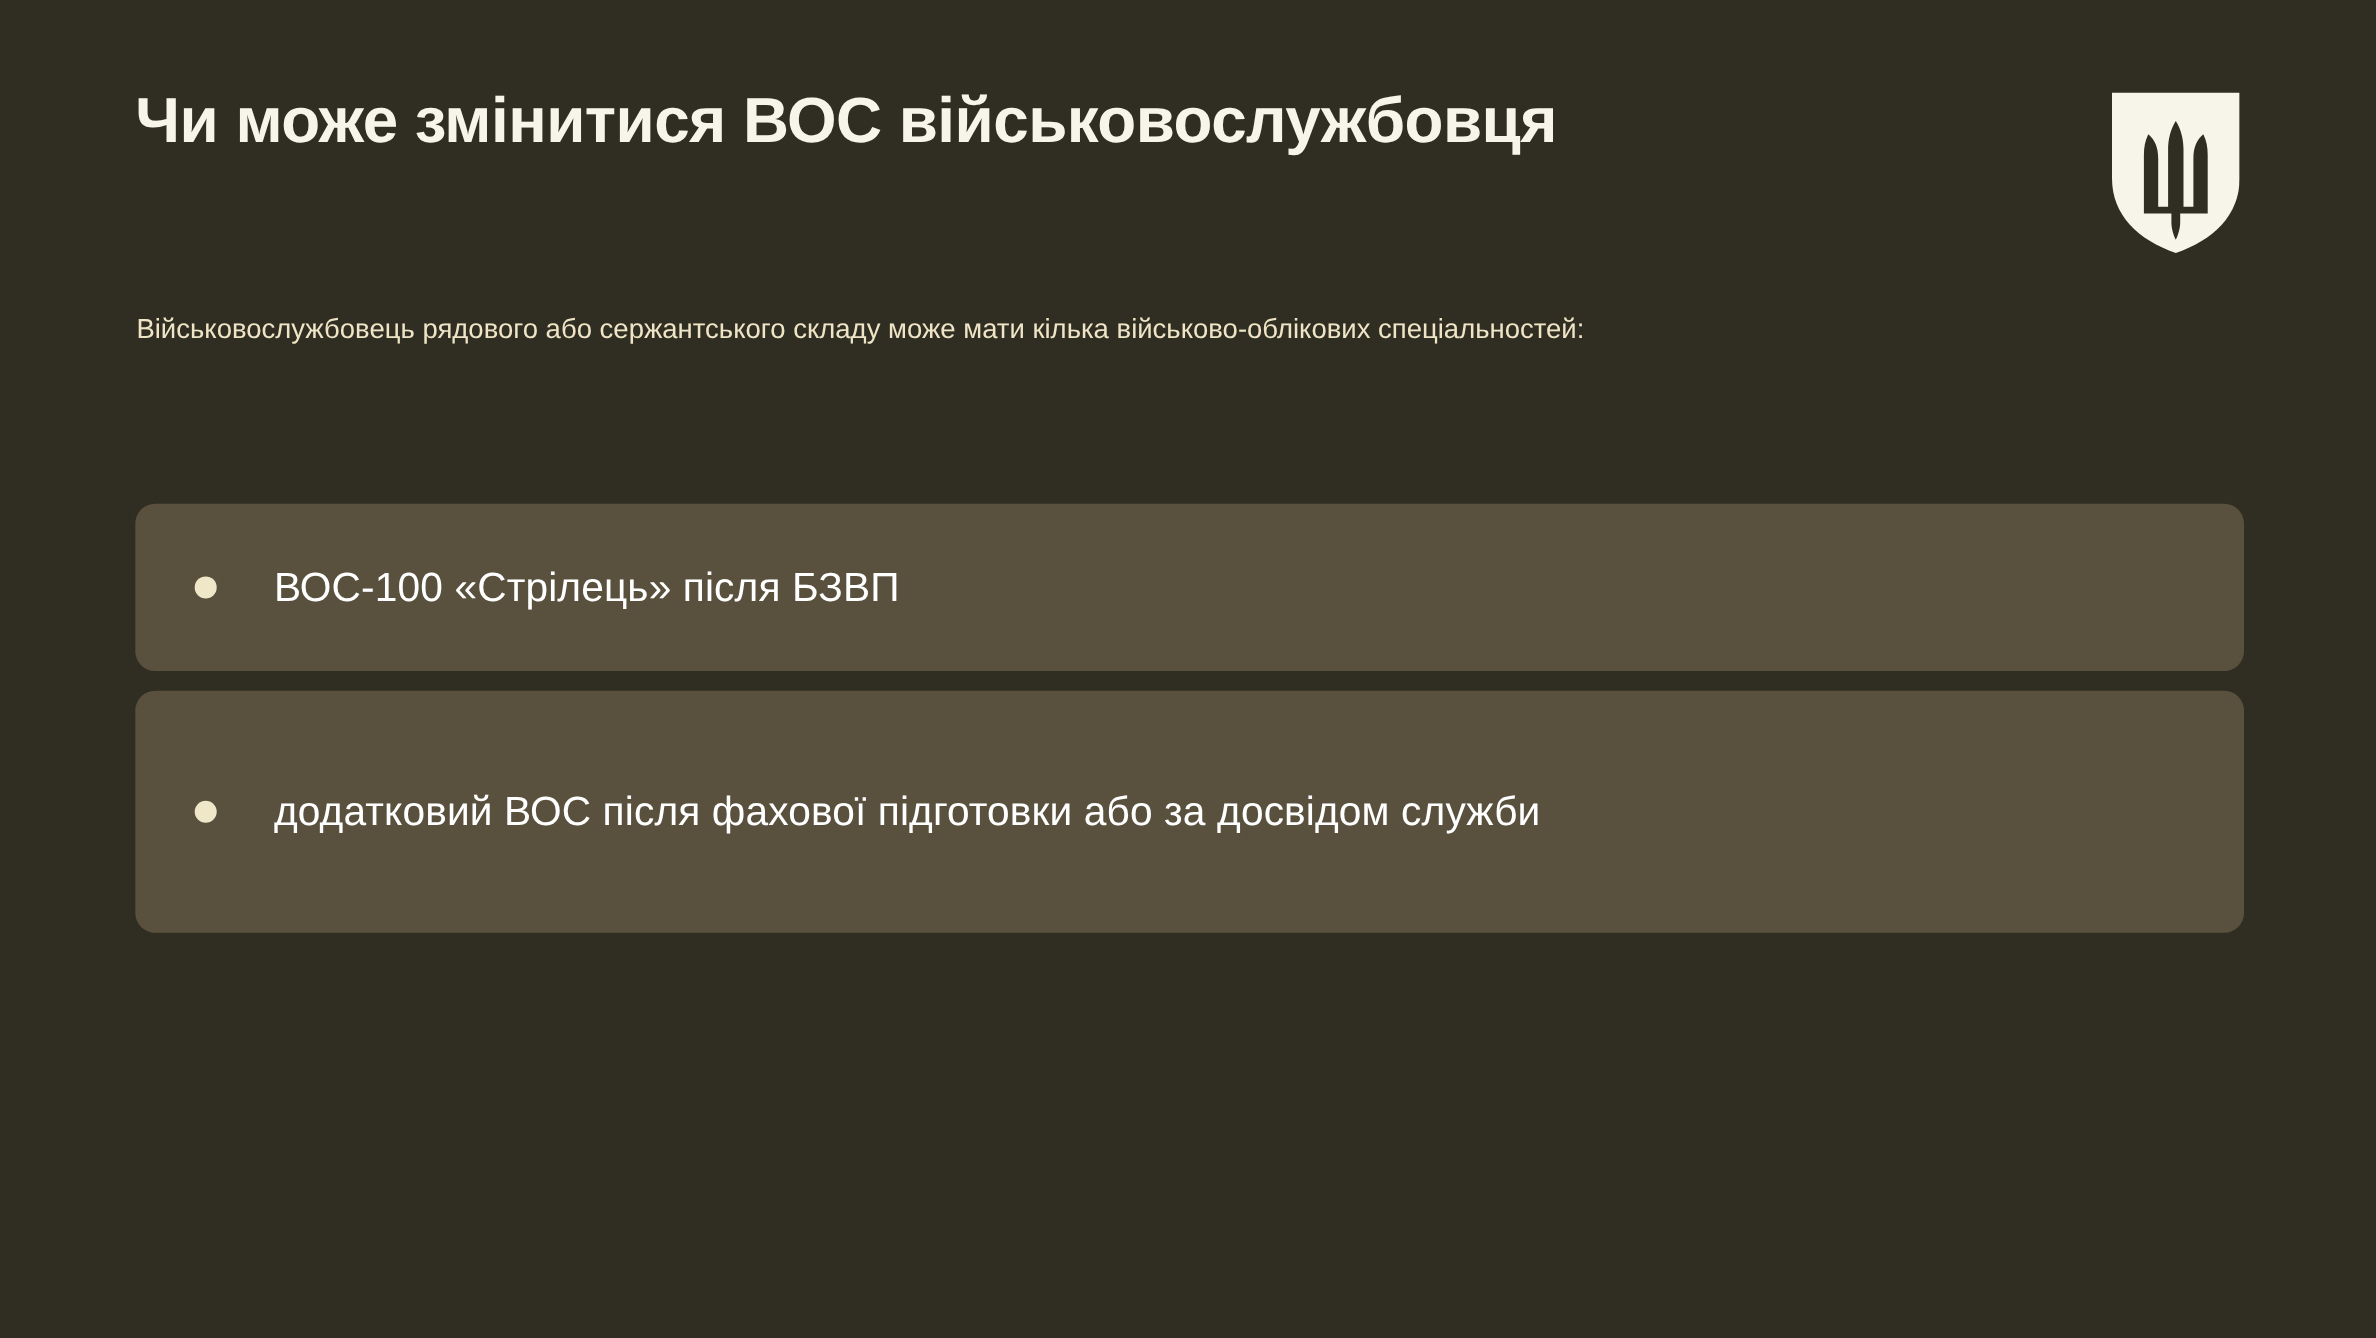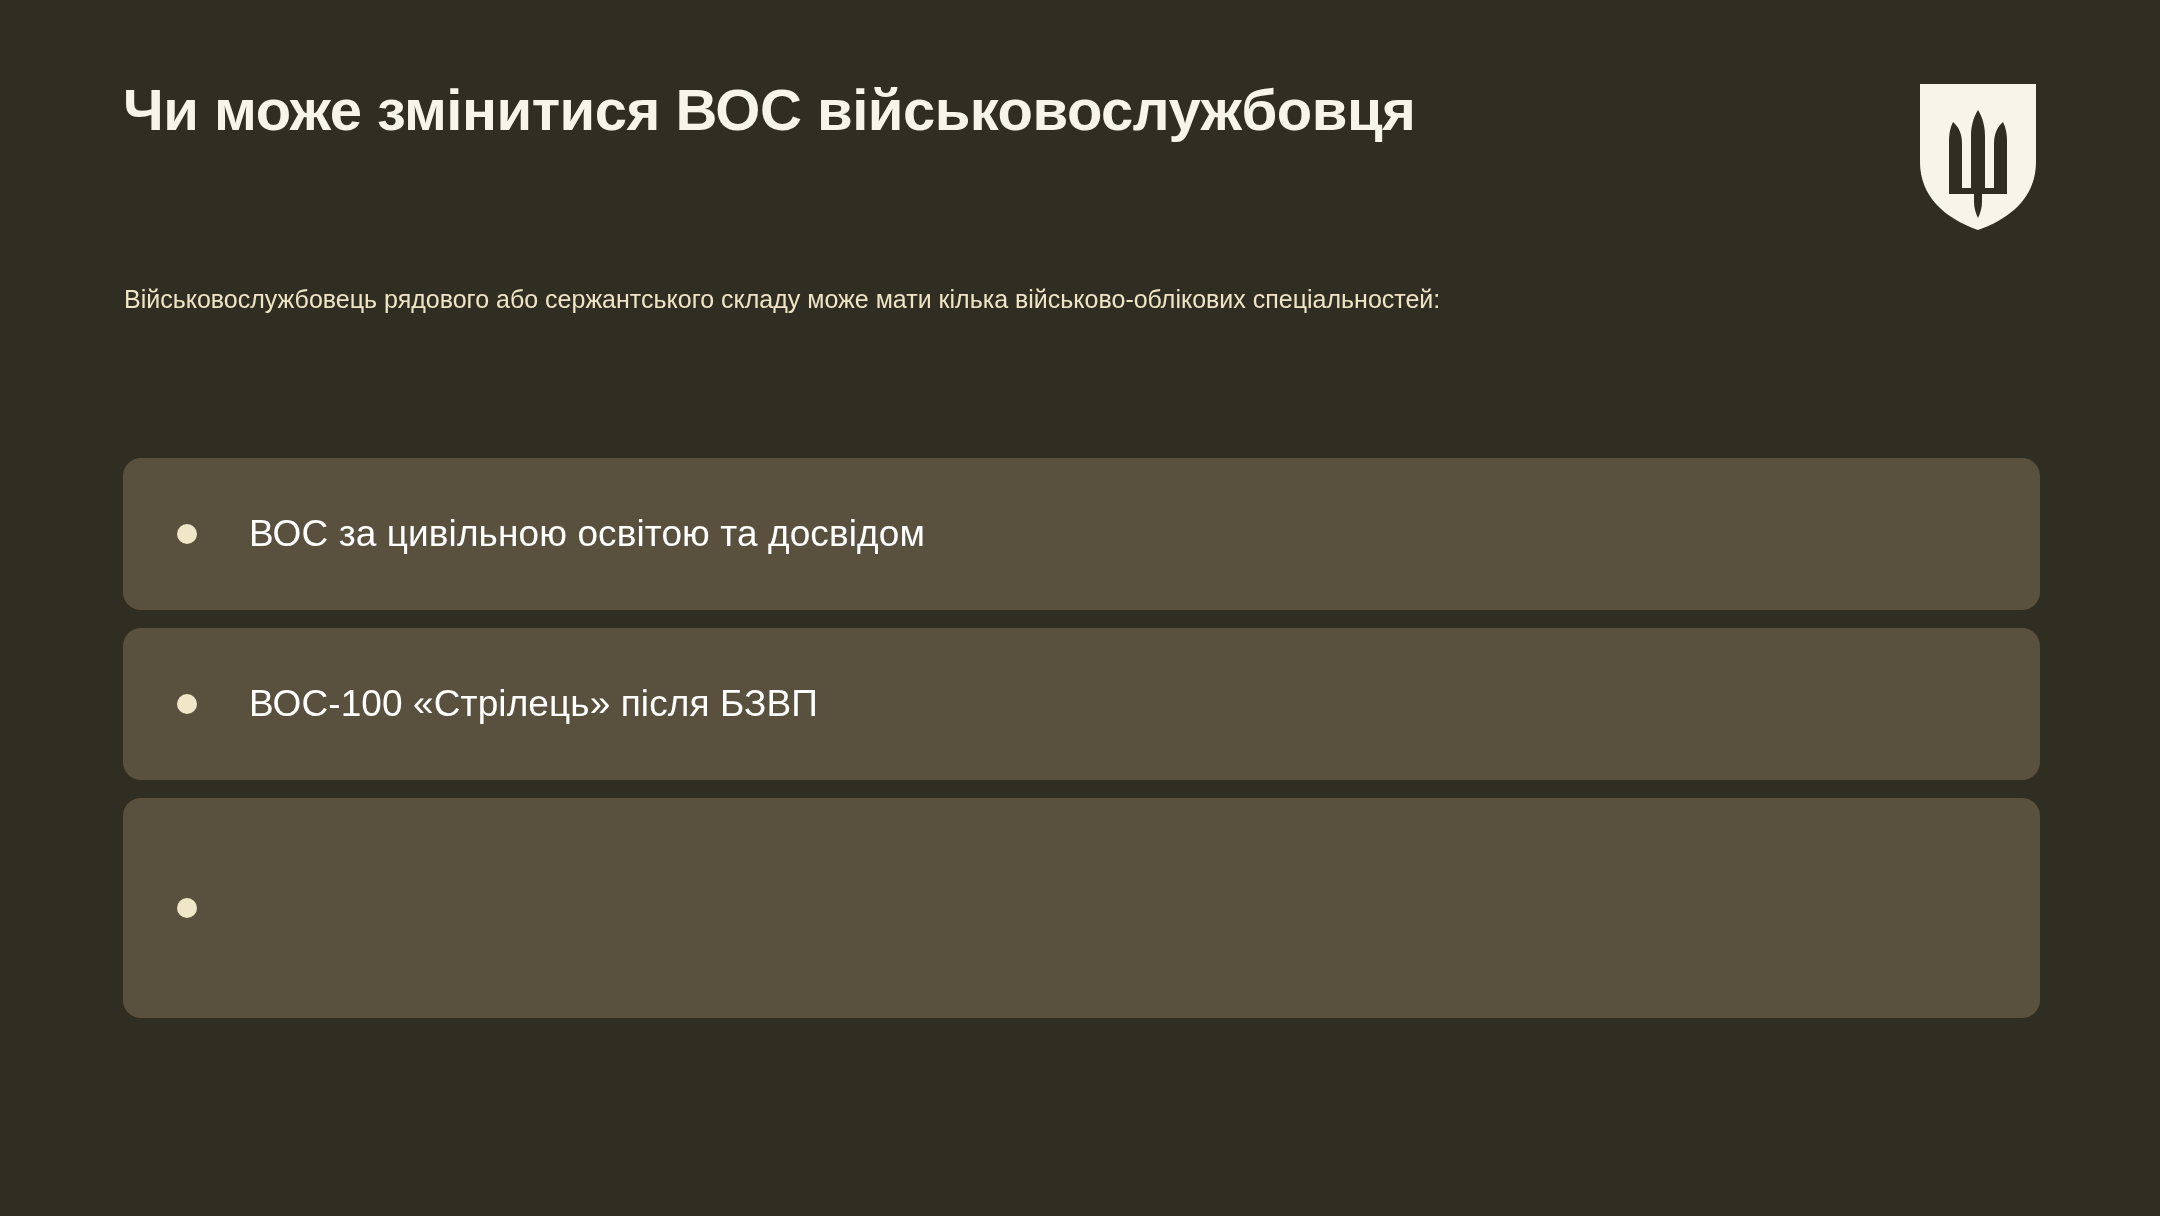--- a/index.html
+++ b/index.html
@@ -141,29 +141,26 @@
                  V52
                  C65 43 63 34 58 26 Z" fill="#302e22"></path>
       </svg>
     </div>
   </div>
 
   <p class="subtitle">Військовослужбовець рядового або сержантського складу може мати кілька військово-облікових спеціальностей:</p>
 
   <div class="cards">
 
-    <div class="card">
-      <span class="bullet"></span>
-      <span class="card-text">ВОС за цивільною освітою та досвідом</span>
-    </div>
 
     <div class="card">
       <span class="bullet"></span>
       <span class="card-text">ВОС-100 «Стрілець» після БЗВП</span>
     </div>
 
     <div class="card tall">
       <span class="bullet"></span>
+      <span class="card-text">додатковий ВОС після фахової підготовки або за досвідом служби</span>
     </div>
 
   </div>
 
 </div>
 
 </body></html>

